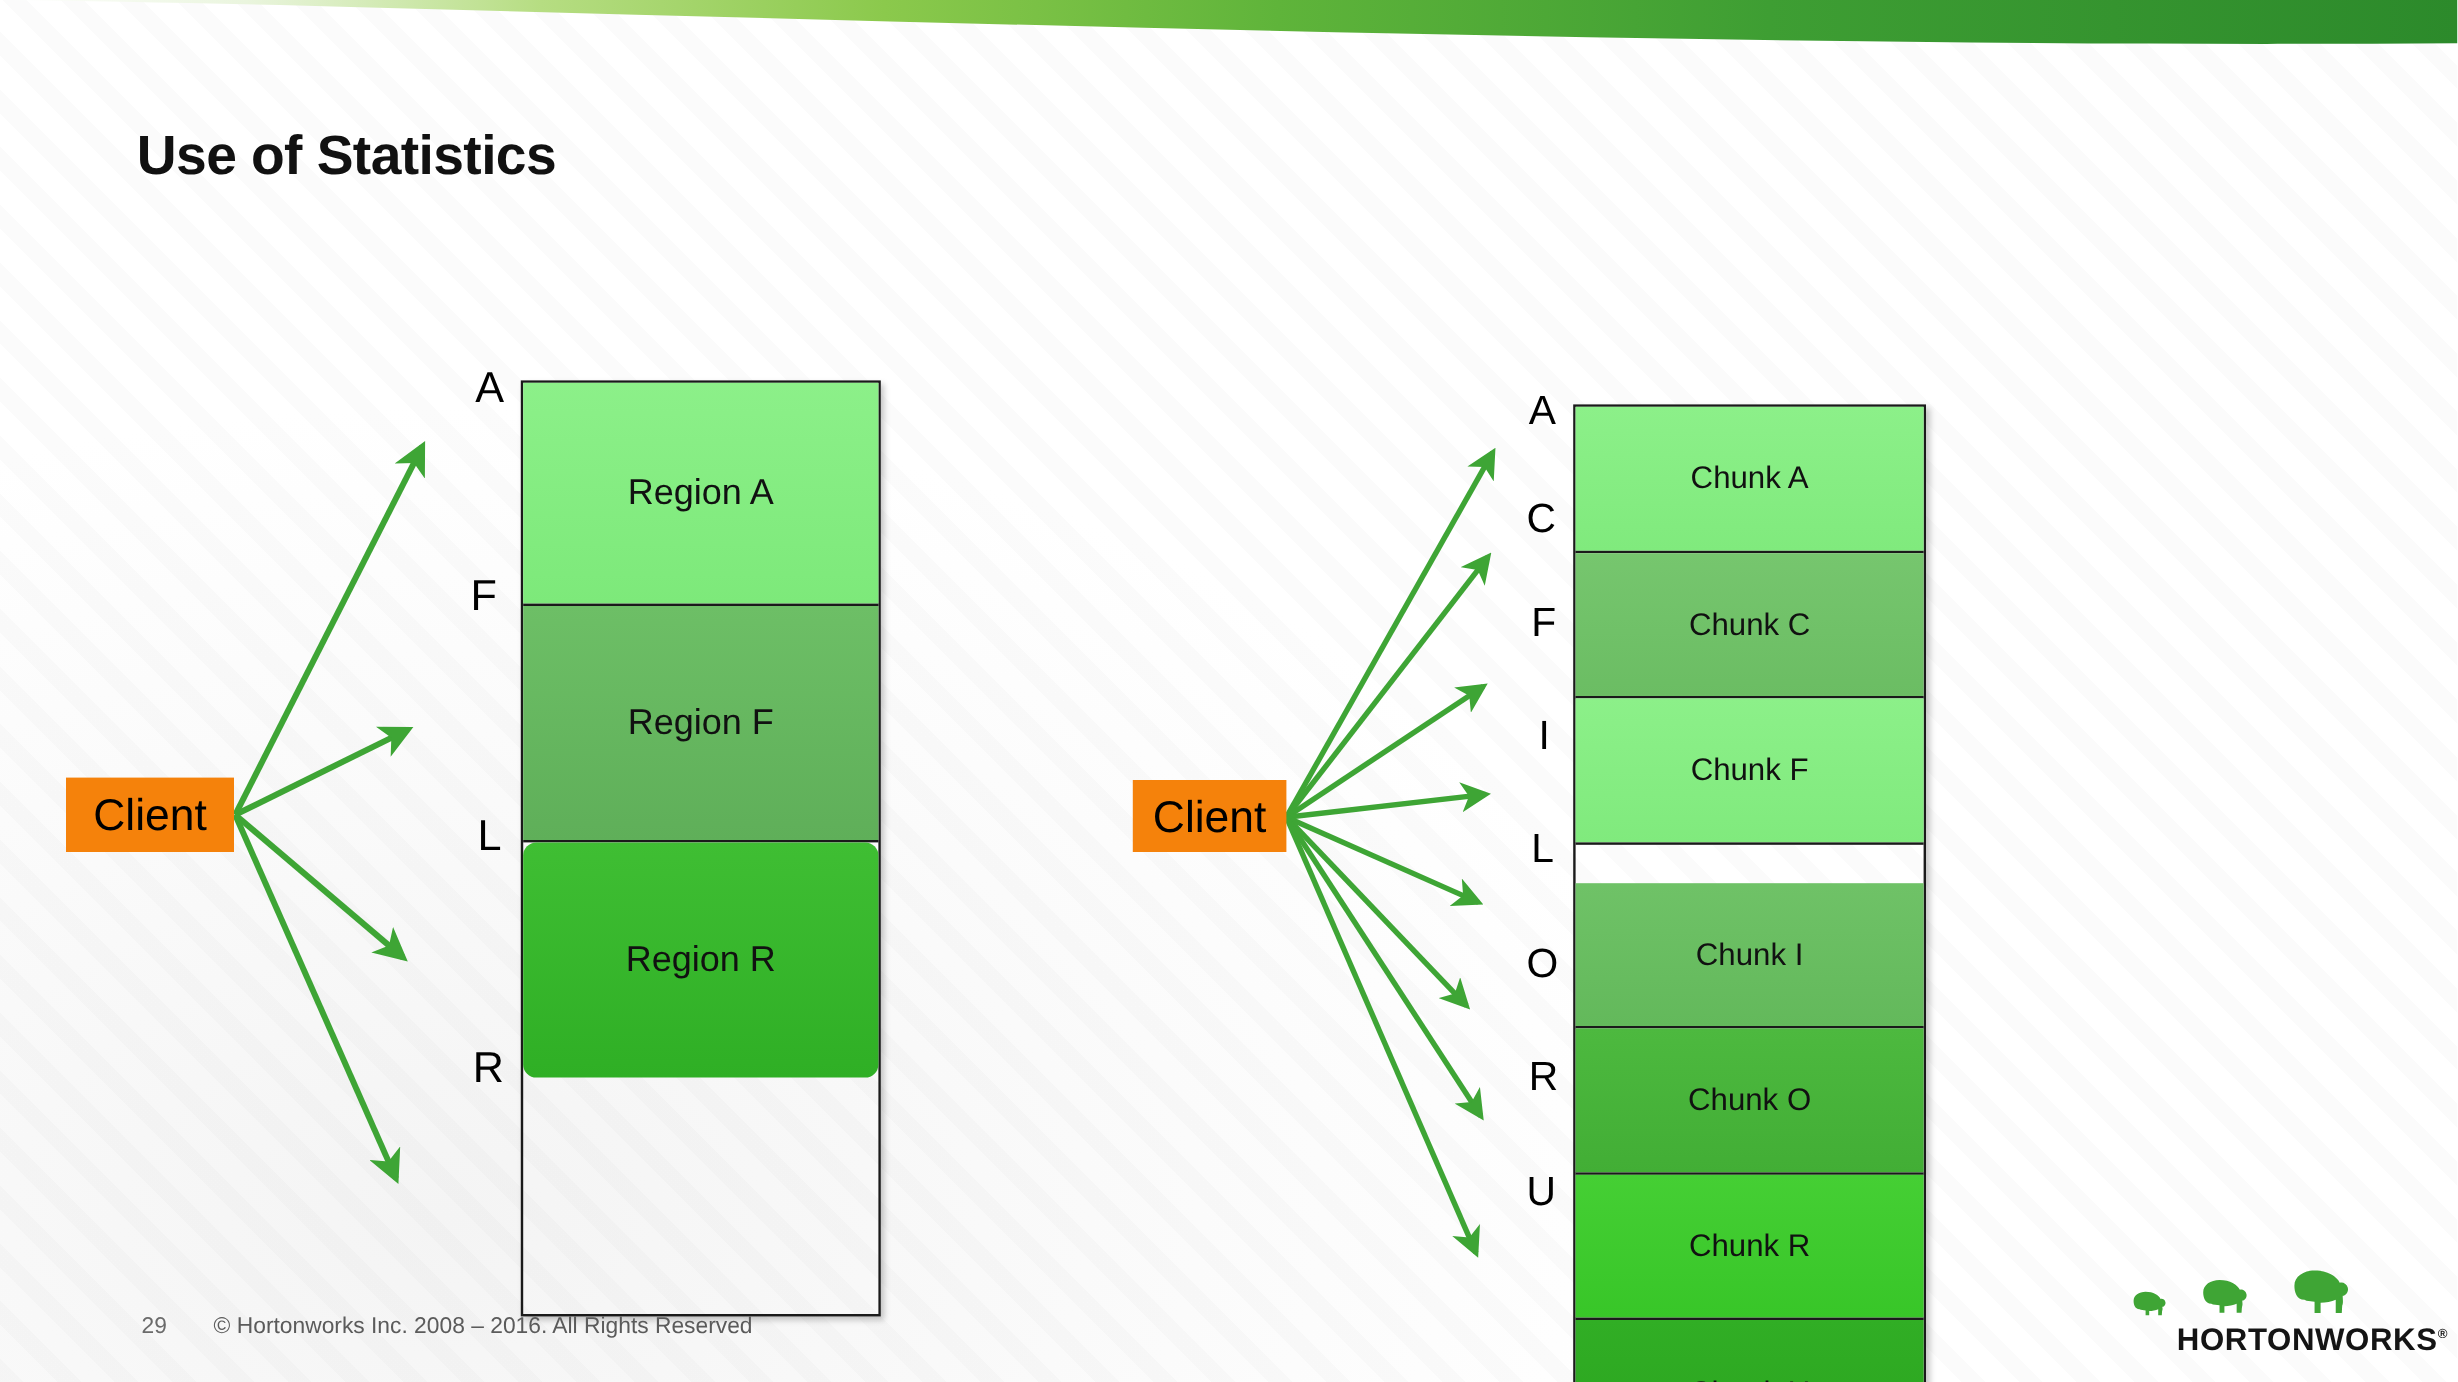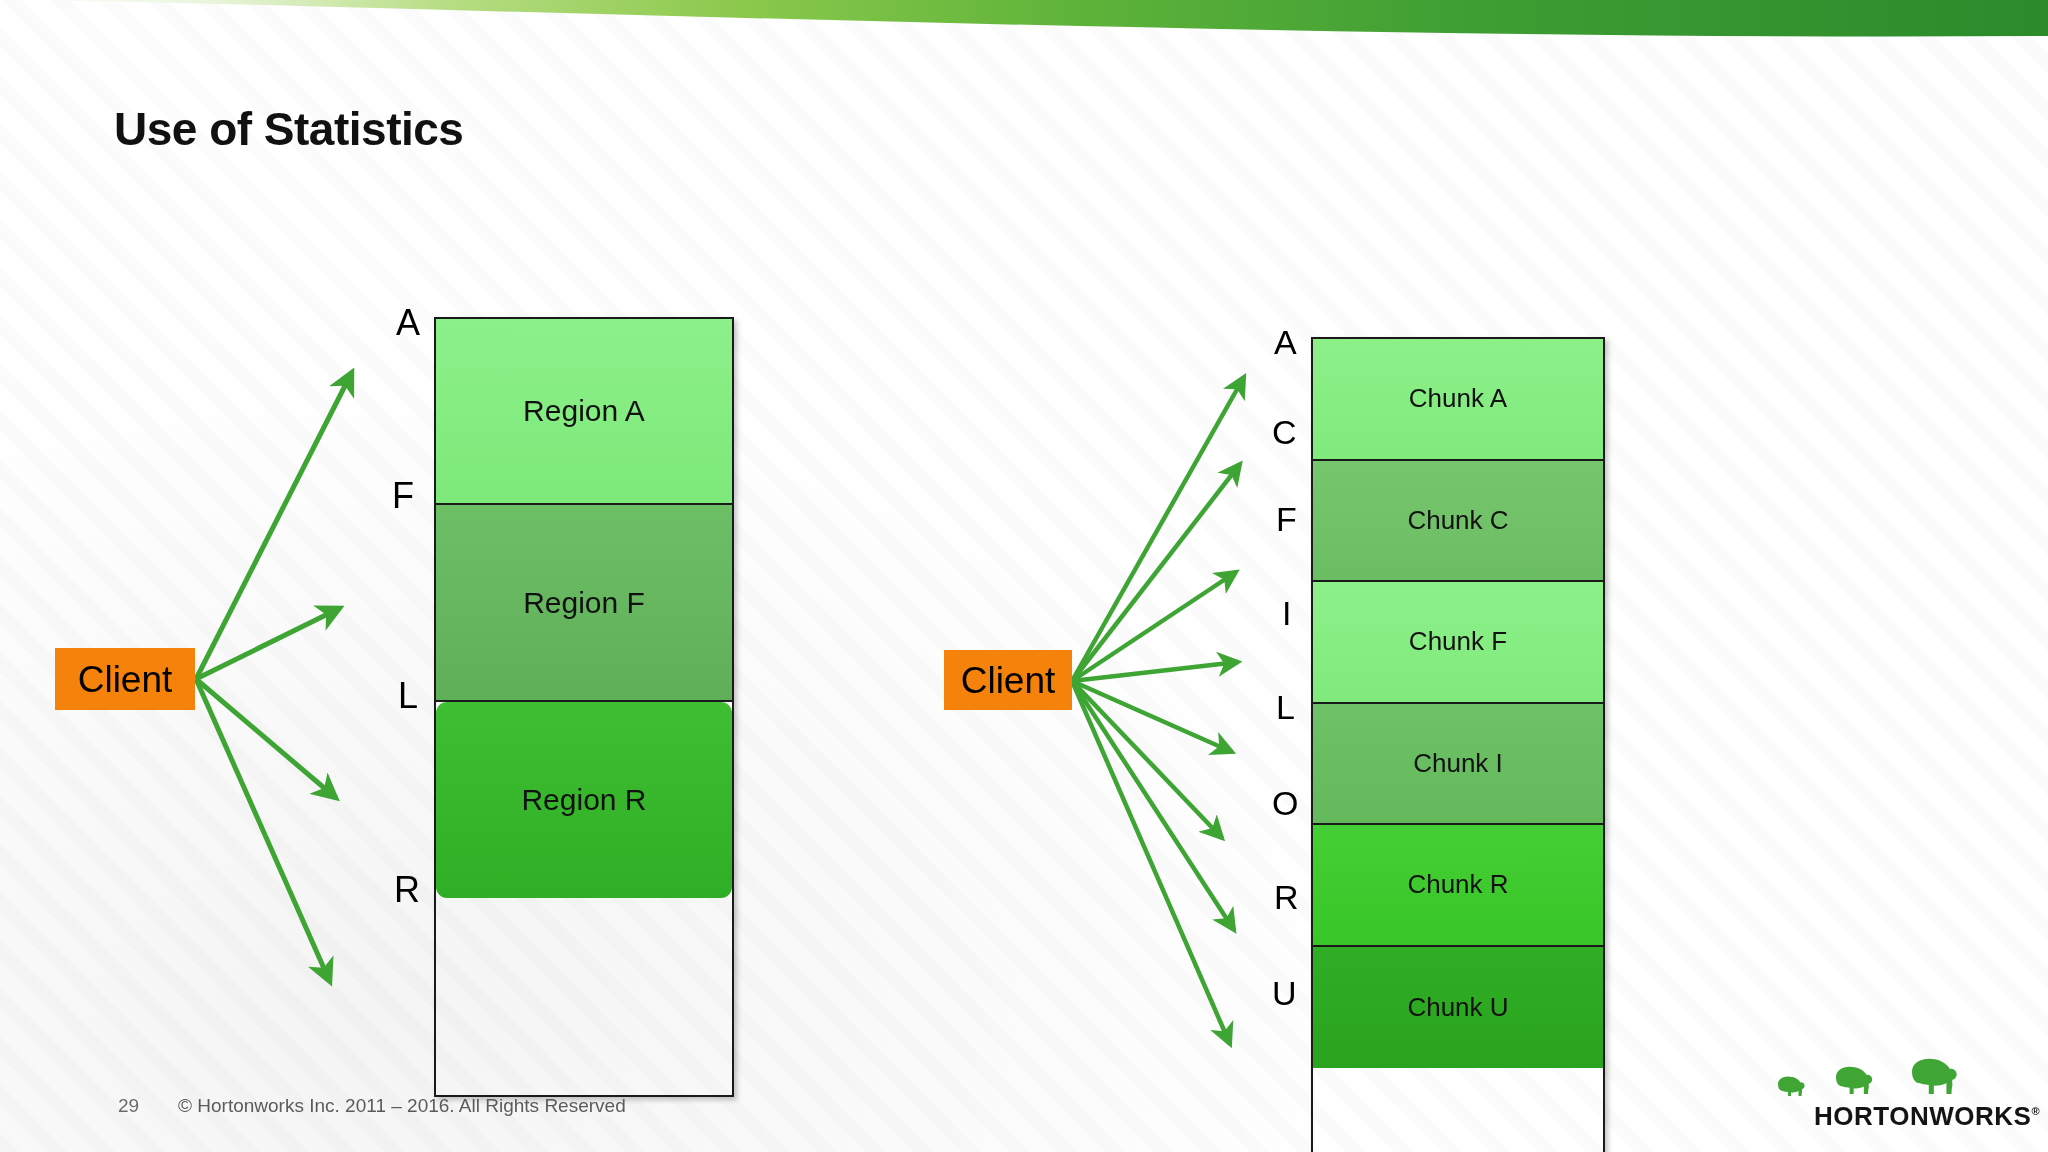--- a/index.html
+++ b/index.html
@@ -232,33 +232,36 @@
   <div class="stack" id="chunk-stack">
     <div class="stack-cell" style="height: 12.5%; background: linear-gradient(rgb(140, 240, 137) 0%, rgb(128, 234, 125) 100%);">
       <span>Chunk A</span>
     </div>
     <div class="stack-cell" style="height: 12.5%; background: linear-gradient(rgb(118, 198, 110) 0%, rgb(107, 189, 99) 100%);">
       <span>Chunk C</span>
     </div>
     <div class="stack-cell" style="height: 12.5%; background: linear-gradient(rgb(140, 240, 137) 0%, rgb(128, 234, 125) 100%);">
       <span>Chunk F</span>
     </div>
-    <div class="stack-cell" style="height: 12.5%; background: linear-gradient(rgb(111, 194, 103) 0%, rgb(99, 185, 91) 100%);">
+    <div class="stack-cell" style="height: 12.5%; background: linear-gradient(rgb(111, 194, 103) 0%, rgb(99, 185, 91) 100%); margin-top: 32px;">
       <span>Chunk I</span>
+    </div>
+    <div class="stack-cell" style="height: 12.5%; background: linear-gradient(rgb(77, 185, 63) 0%, rgb(66, 174, 53) 100%);">
+      <span>Chunk O</span>
     </div>
     <div class="stack-cell" style="height: 12.5%; background: linear-gradient(rgb(69, 207, 52) 0%, rgb(56, 198, 40) 100%);">
       <span>Chunk R</span>
     </div>
     <div class="stack-cell" style="height: 12.5%; background: linear-gradient(rgb(49, 174, 37) 0%, rgb(42, 163, 30) 100%);">
       <span>Chunk U</span>
     </div>
   </div>
 
   <div class="footer-page">29</div>
-  <div class="footer-copy">© Hortonworks Inc. 2011 – 2016. All Rights Reserved</div>
+  <div class="footer-copy">© Hortonworks Inc. 2008 – 2016. All Rights Reserved</div>
 
   <div class="logo">
     <svg class="logo-elephants" width="218" height="46" viewBox="0 0 218 46">
       <g fill="#3FA535">
 
         <g transform="translate(4,18) scale(0.50)">
           <path d="M10,30 C2,30 0,22 0,16 C0,7 9,1 20,1 C33,1 42,7 45,13
                    C48,12 52,14 53,18 C54,22 51,26 48,26 L47,40 L41,40 L41,30
                    C37,32 31,33 26,33 L26,40 L20,40 L20,32 L12,31 Z"></path>
           <path d="M46,24 C48,27 49,31 47,34 C45,36 43,34 44,31 Z"></path>

